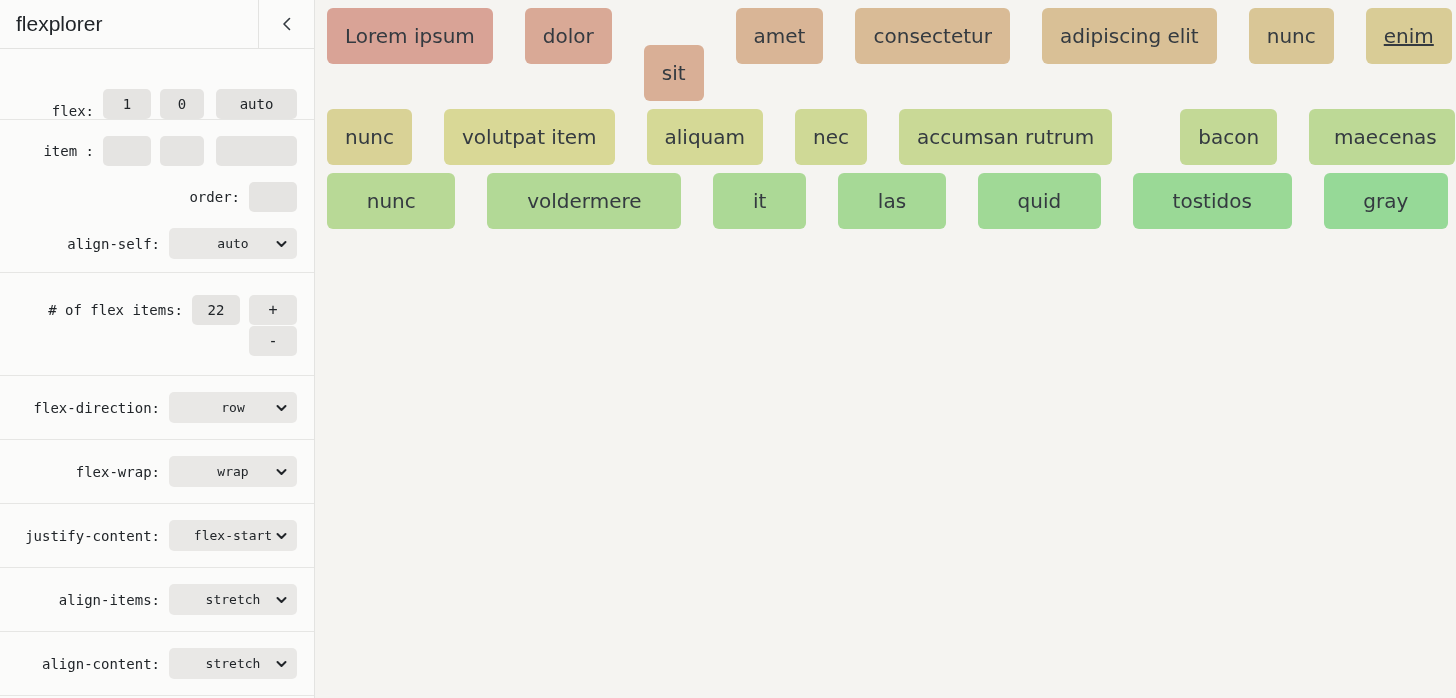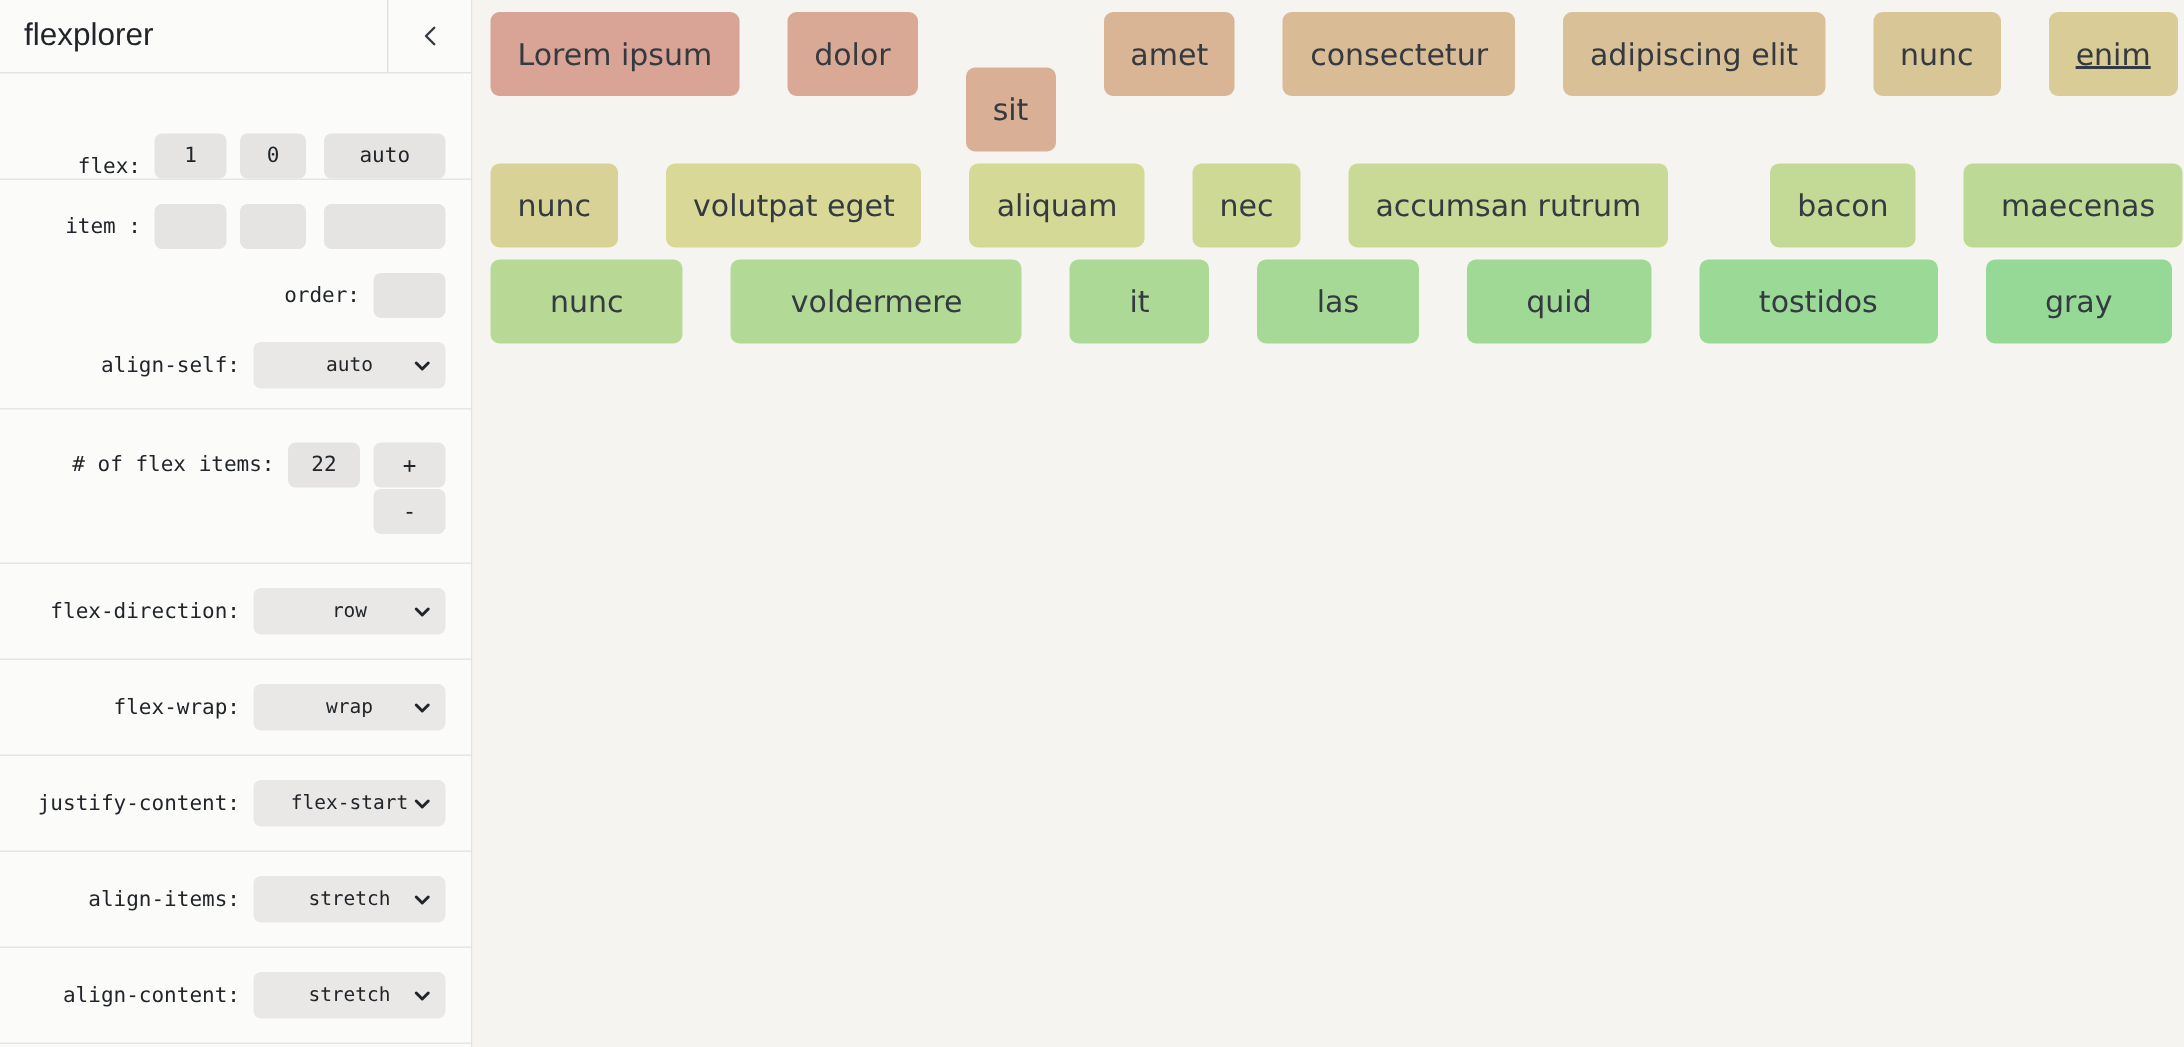--- a/index.html
+++ b/index.html
@@ -193,21 +193,21 @@
         <div class="flex-item" style="background: rgb(217, 169, 150);">dolor</div>
         <div class="flex-item" style="background: rgb(217, 175, 150); margin-top: 41px;">sit</div>
         <div class="flex-item" style="background: rgb(217, 181, 150);">amet</div>
         <div class="flex-item" style="background: rgb(217, 187, 150);">consectetur</div>
         <div class="flex-item" style="background: rgb(217, 192, 150);">adipiscing elit</div>
         <div class="flex-item" style="background: rgb(217, 198, 150);">nunc</div>
         <div class="flex-item" style="background: rgb(217, 204, 150); text-decoration: underline;">enim</div>
       </div>
       <div class="stage-row">
         <div class="flex-item" style="background: rgb(217, 210, 150);">nunc</div>
-        <div class="flex-item" style="background: rgb(217, 216, 150);">volutpat eget</div>
+        <div class="flex-item" style="background: rgb(217, 216, 150);">volutpat item</div>
         <div class="flex-item" style="background: rgb(213, 217, 150);">aliquam</div>
         <div class="flex-item" style="background: rgb(207, 217, 150);">nec</div>
         <div class="flex-item" style="background: rgb(201, 217, 150);">accumsan rutrum</div>
         <div class="flex-item" style="background: rgb(195, 217, 150); margin-left: 40px;">bacon</div>
         <div class="flex-item" style="background: rgb(189, 217, 150); padding-left: 25px;">maecenas</div>
       </div>
       <div class="stage-row">
         <div class="flex-item" style="background: rgb(184, 217, 150);">nunc</div>
         <div class="flex-item" style="background: rgb(178, 217, 150);">voldermere</div>
         <div class="flex-item" style="background: rgb(172, 217, 150);">it</div>

